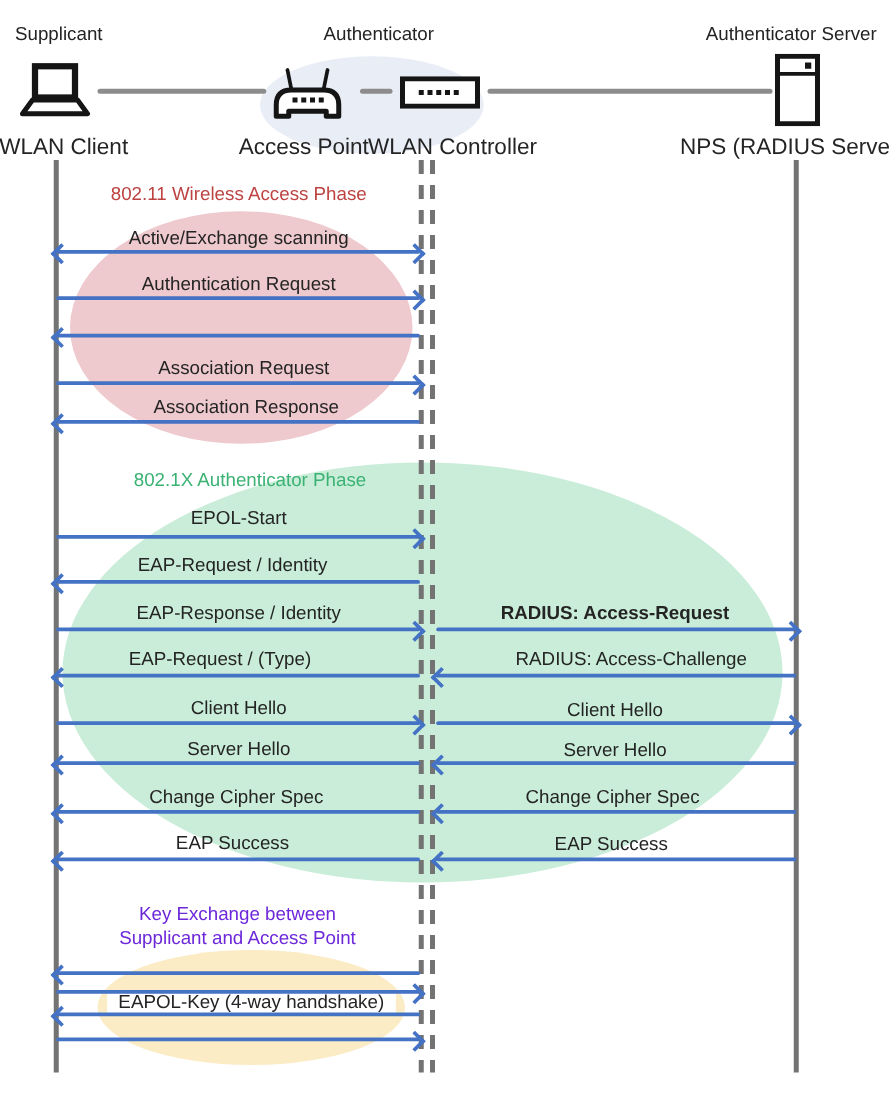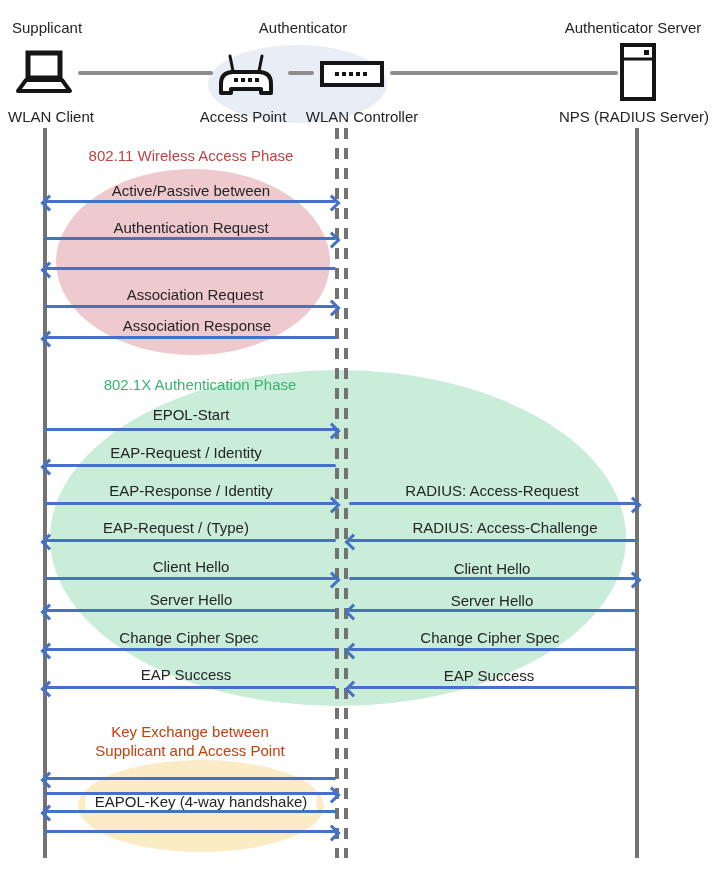--- a/index.html
+++ b/index.html
@@ -24,24 +24,24 @@
   
   .arrow{position:absolute;height:3px;background:var(--arrow);border-radius:2px;z-index:4;}
   .ah{position:absolute;width:9px;height:9px;}
   .ah-r{right:-2px;top:-3px;border-top:3px solid var(--arrow);border-right:3px solid var(--arrow);transform:rotate(45deg);}
   .ah-l{left:-2px;top:-3px;border-bottom:3px solid var(--arrow);border-left:3px solid var(--arrow);transform:rotate(45deg);}
   
   .lbl{position:absolute;transform:translateX(-50%);white-space:nowrap;font-size:15px;line-height:18px;z-index:3;}
   .lbl-left{transform:none;}
   .title-red{color:#bc4341;}
   .title-green{color:#3bb273;}
-  .title-orange{color:#c2410c;text-align:center;line-height:19px;}
+  .title-orange{color:#6d28d9;text-align:center;line-height:19px;}
   .lbl-box{background:#ffffff;padding:1px 9px;z-index:3;}
   .icon{position:absolute;z-index:2;}
-  .node-lbl{font-size:15px;}
+  .node-lbl{font-size:18px;}
 </style>
 </head>
 <body>
 
 <div id="stage">
 
   <div class="ellipse el-authbg"></div>
   <div class="ellipse el-pink"></div>
   <div class="ellipse el-green"></div>
   <div class="ellipse el-yellow"></div>
@@ -88,41 +88,41 @@
   <div class="lbl node-lbl" style="left:243px;top:108px;">Access Point</div>
   <div class="lbl node-lbl" style="left:362px;top:108px;">WLAN Controller</div>
   <div class="lbl node-lbl" style="left:634px;top:108px;">NPS (RADIUS Server)</div>
 
   <div class="lifeline" style="left:43px;"></div>
   <div class="lifeline-dashed" style="left:335px;"></div>
   <div class="lifeline-dashed" style="left:344px;"></div>
   <div class="lifeline" style="left:635px;"></div>
 
   <div class="lbl title-red" style="left:191px;top:147px;">802.11 Wireless Access Phase</div>
-  <div class="lbl title-green" style="left:200px;top:376px;">802.1X Authentication Phase</div>
+  <div class="lbl title-green" style="left:200px;top:376px;">802.1X Authenticator Phase</div>
   <div class="lbl title-orange" style="left:190px;top:722px;">
     <div>Key Exchange between</div>
     <div>Supplicant and Access Point</div>
   </div>
 
-  <div class="lbl" style="left:191px;top:182px;">Active/Passive between</div>
+  <div class="lbl" style="left:191px;top:182px;">Active/Exchange scanning</div>
   <div class="lbl" style="left:191px;top:219px;">Authentication Request</div>
   <div class="lbl" style="left:195px;top:286px;">Association Request</div>
   <div class="lbl" style="left:197px;top:317px;">Association Response</div>
   <div class="lbl" style="left:191px;top:406px;">EPOL-Start</div>
   <div class="lbl" style="left:186px;top:444px;">EAP-Request / Identity</div>
   <div class="lbl" style="left:191px;top:482px;">EAP-Response / Identity</div>
   <div class="lbl" style="left:176px;top:519px;">EAP-Request / (Type)</div>
   <div class="lbl" style="left:191px;top:558px;">Client Hello</div>
   <div class="lbl" style="left:191px;top:591px;">Server Hello</div>
   <div class="lbl" style="left:189px;top:629px;">Change Cipher Spec</div>
   <div class="lbl" style="left:186px;top:666px;">EAP Success</div>
   <div class="lbl lbl-box" style="left:201px;top:792px;">EAPOL-Key (4-way handshake)</div>
 
-  <div class="lbl" style="left:492px;top:482px;">RADIUS: Access-Request</div>
+  <div class="lbl" style="left:492px;top:482px;font-weight:bold;">RADIUS: Access-Request</div>
   <div class="lbl" style="left:466px;top:519px;margin-left:39px;">RADIUS: Access-Challenge</div>
   <div class="lbl" style="left:492px;top:560px;">Client Hello</div>
   <div class="lbl" style="left:492px;top:592px;">Server Hello</div>
   <div class="lbl" style="left:490px;top:629px;">Change Cipher Spec</div>
   <div class="lbl" style="left:489px;top:667px;">EAP Success</div>
 
   <div class="arrow" style="left:45px;top:200px;width:291px;">
       <span class="ah ah-l"></span>
       <span class="ah ah-r"></span>
     </div>

